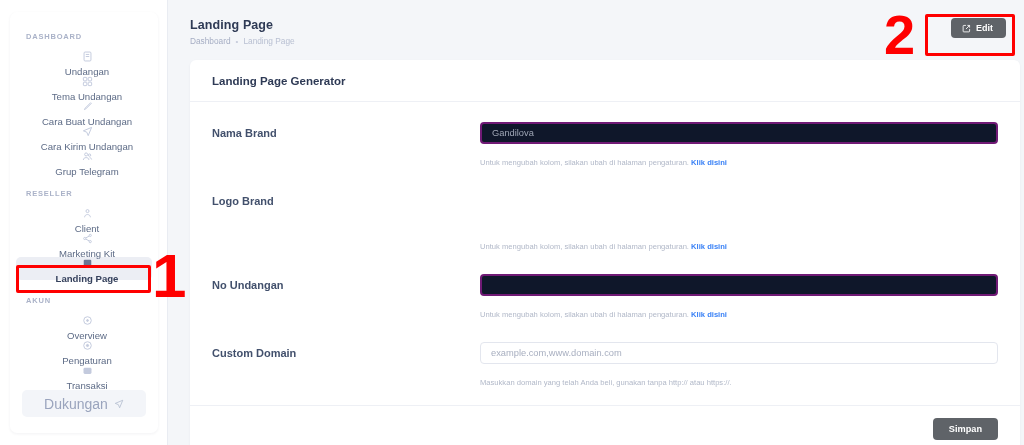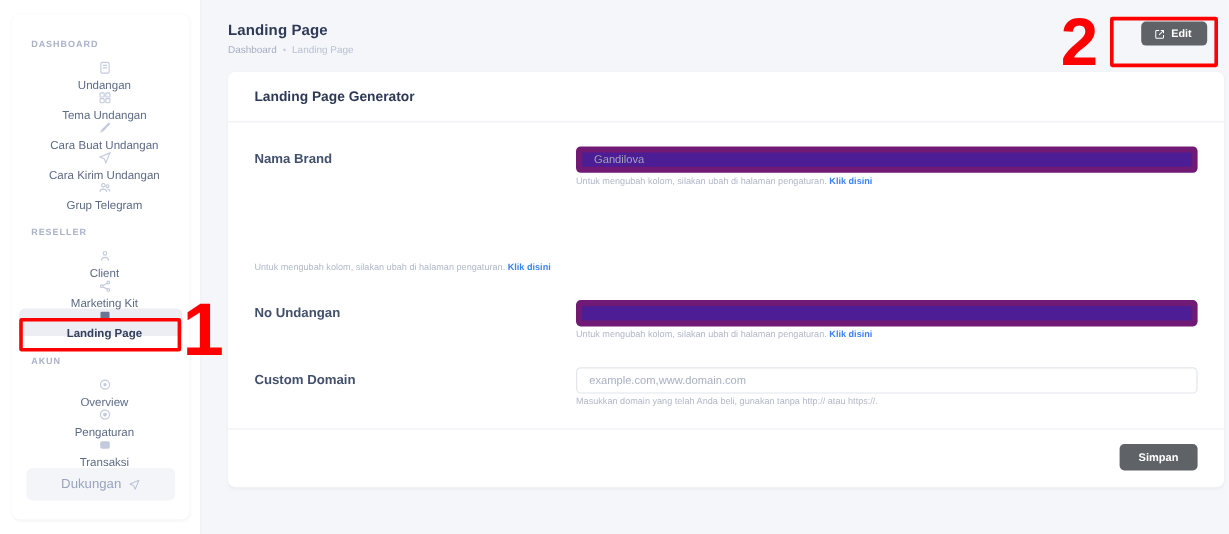--- a/index.html
+++ b/index.html
@@ -80,21 +80,21 @@
   .support-btn {
     position: absolute;
     left: 12px; bottom: 16px;
     width: 124px; height: 27px;
     background: #f3f5f9;
     border-radius: 5px;
     display: flex; align-items: center; justify-content: center;
     gap: 6px;
     cursor: pointer;
   }
-  .support-btn .label { font-size: 11px; color: #9aa4bd; }
+  .support-btn .label { font-size: 14px; color: #9aa4bd; }
   .support-btn .ico { color: #b3bccf; display:flex; }
 
   
   .main {
     flex: 1 1 auto;
     height: 445px;
     background: #f4f6f9;
     padding: 14px 16px 0 14px;
     position: relative;
     overflow: hidden;
@@ -171,39 +171,39 @@
     color: #42506c;
     font-weight: 600;
     padding-top: 5px;
   }
   .form-control { flex: 1 1 auto; min-width: 0; }
 
   .inp {
     width: 100%;
     height: 22px;
     border-radius: 4px;
-    border: 5px solid #701a75;
-    background: #4c1d95;
+    border: 2px solid #701a75;
+    background: #0f172a;
     font-size: 9.3px;
     color: #9fa6b5;
     padding: 0 10px;
     font-family: "Liberation Sans", sans-serif;
     outline: none;
   }
   .inp.editable {
     background: #ffffff;
     border: 1px solid #e3e6ee;
     color: #a8afc0;
   }
   .inp::placeholder { color: #a8afc0; }
 
   .help {
     font-size: 7.6px;
     color: #b1b8c8;
-    margin-top: 2px;
+    margin-top: 14px;
     line-height: 1.3;
   }
   .help a { color: #3b82f6; text-decoration: none; font-weight: 700; cursor:pointer; }
 
   .logo-slot {
     height: 38px;
   }
 
   .card-foot {
     border-top: 1px solid #eef0f5;
@@ -420,20 +420,21 @@
           <div class="form-control">
             <input class="inp" type="text" disabled="" value="Gandilova" style="">
             <div class="help">
               <span>Untuk mengubah kolom, silakan ubah di halaman pengaturan.</span>
               <a>Klik disini</a>
             </div>
           </div>
         </div>
 
         <div class="form-row">
+          <div class="form-label">Logo Brand</div>
           <div class="form-control">
             <div class="logo-slot"></div>
             <div class="help">
               <span>Untuk mengubah kolom, silakan ubah di halaman pengaturan.</span>
               <a>Klik disini</a>
             </div>
           </div>
         </div>
 
         <div class="form-row">

